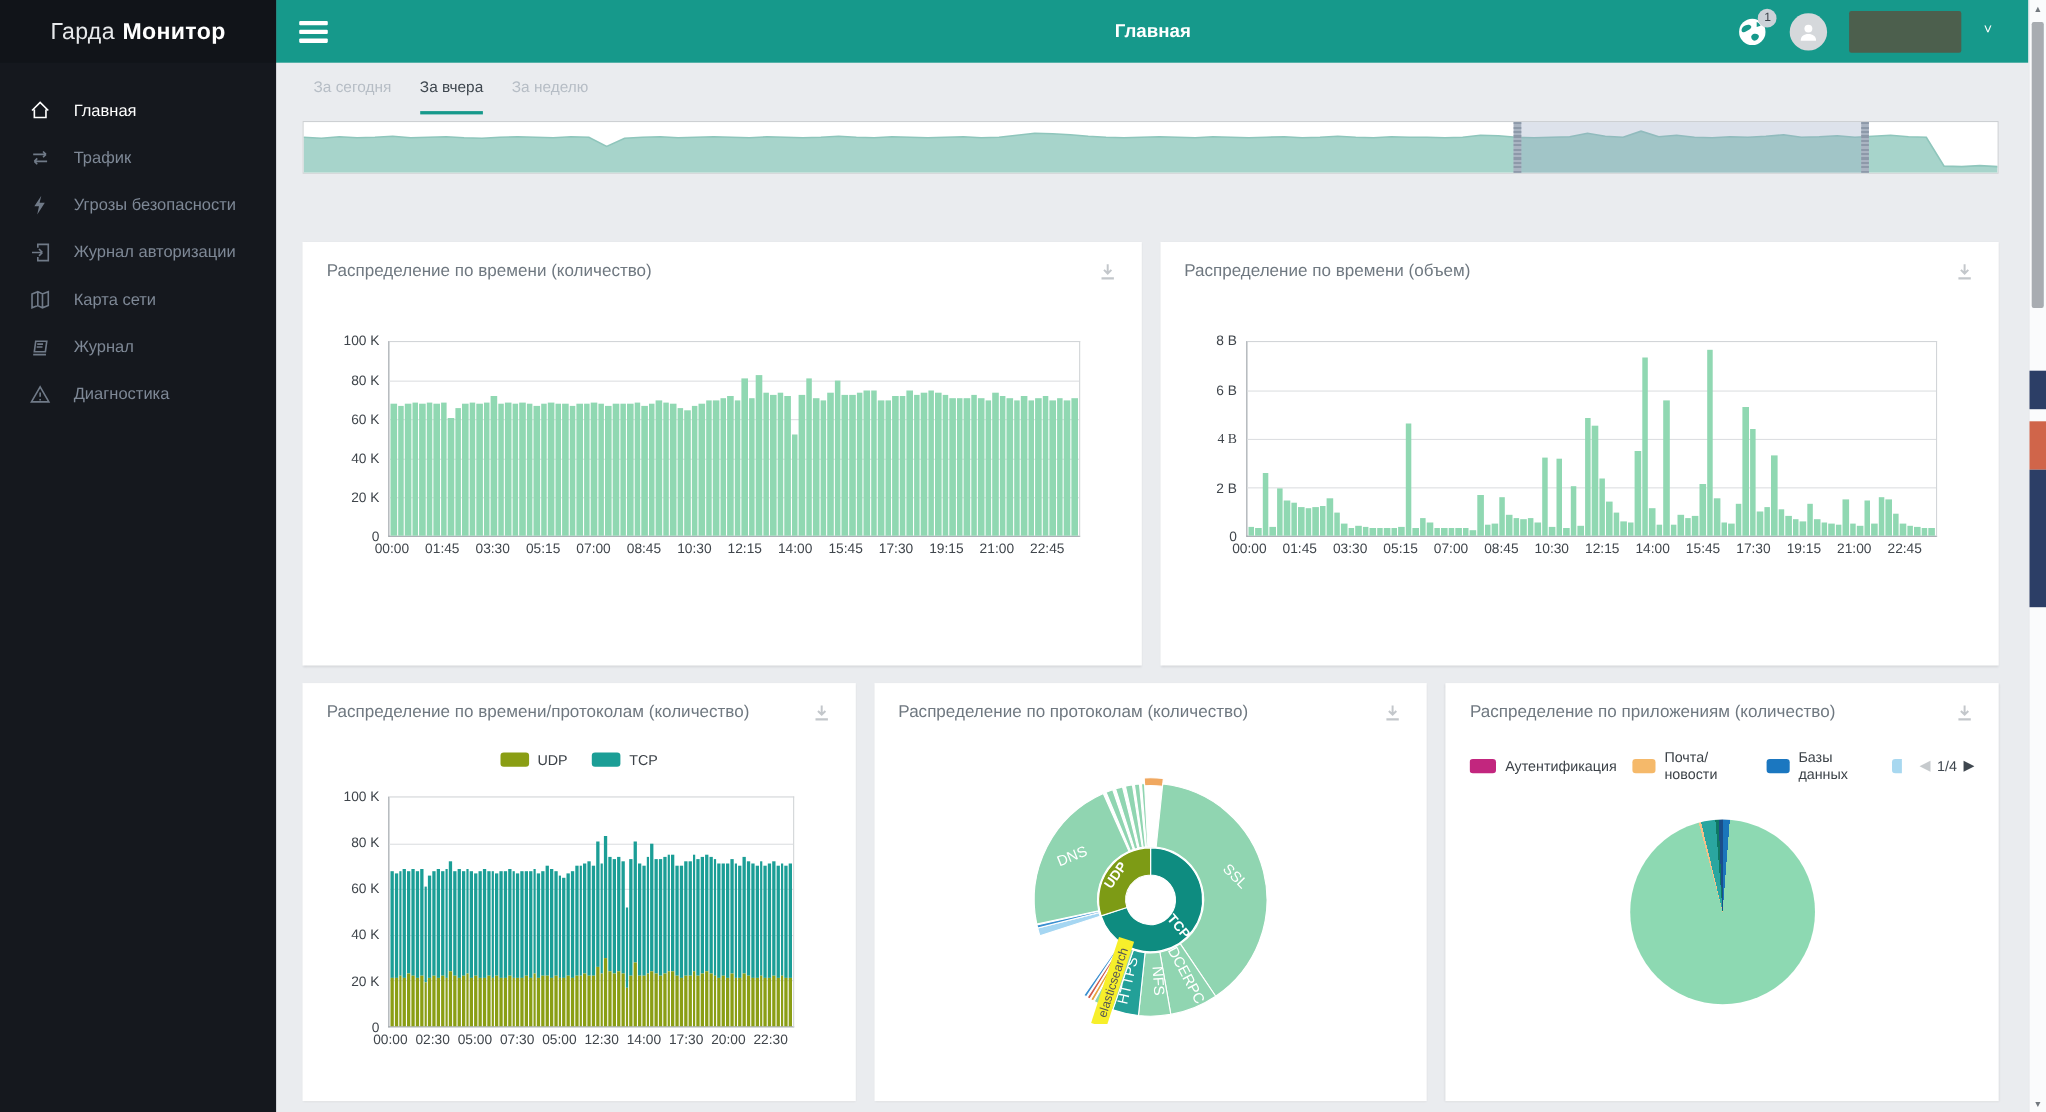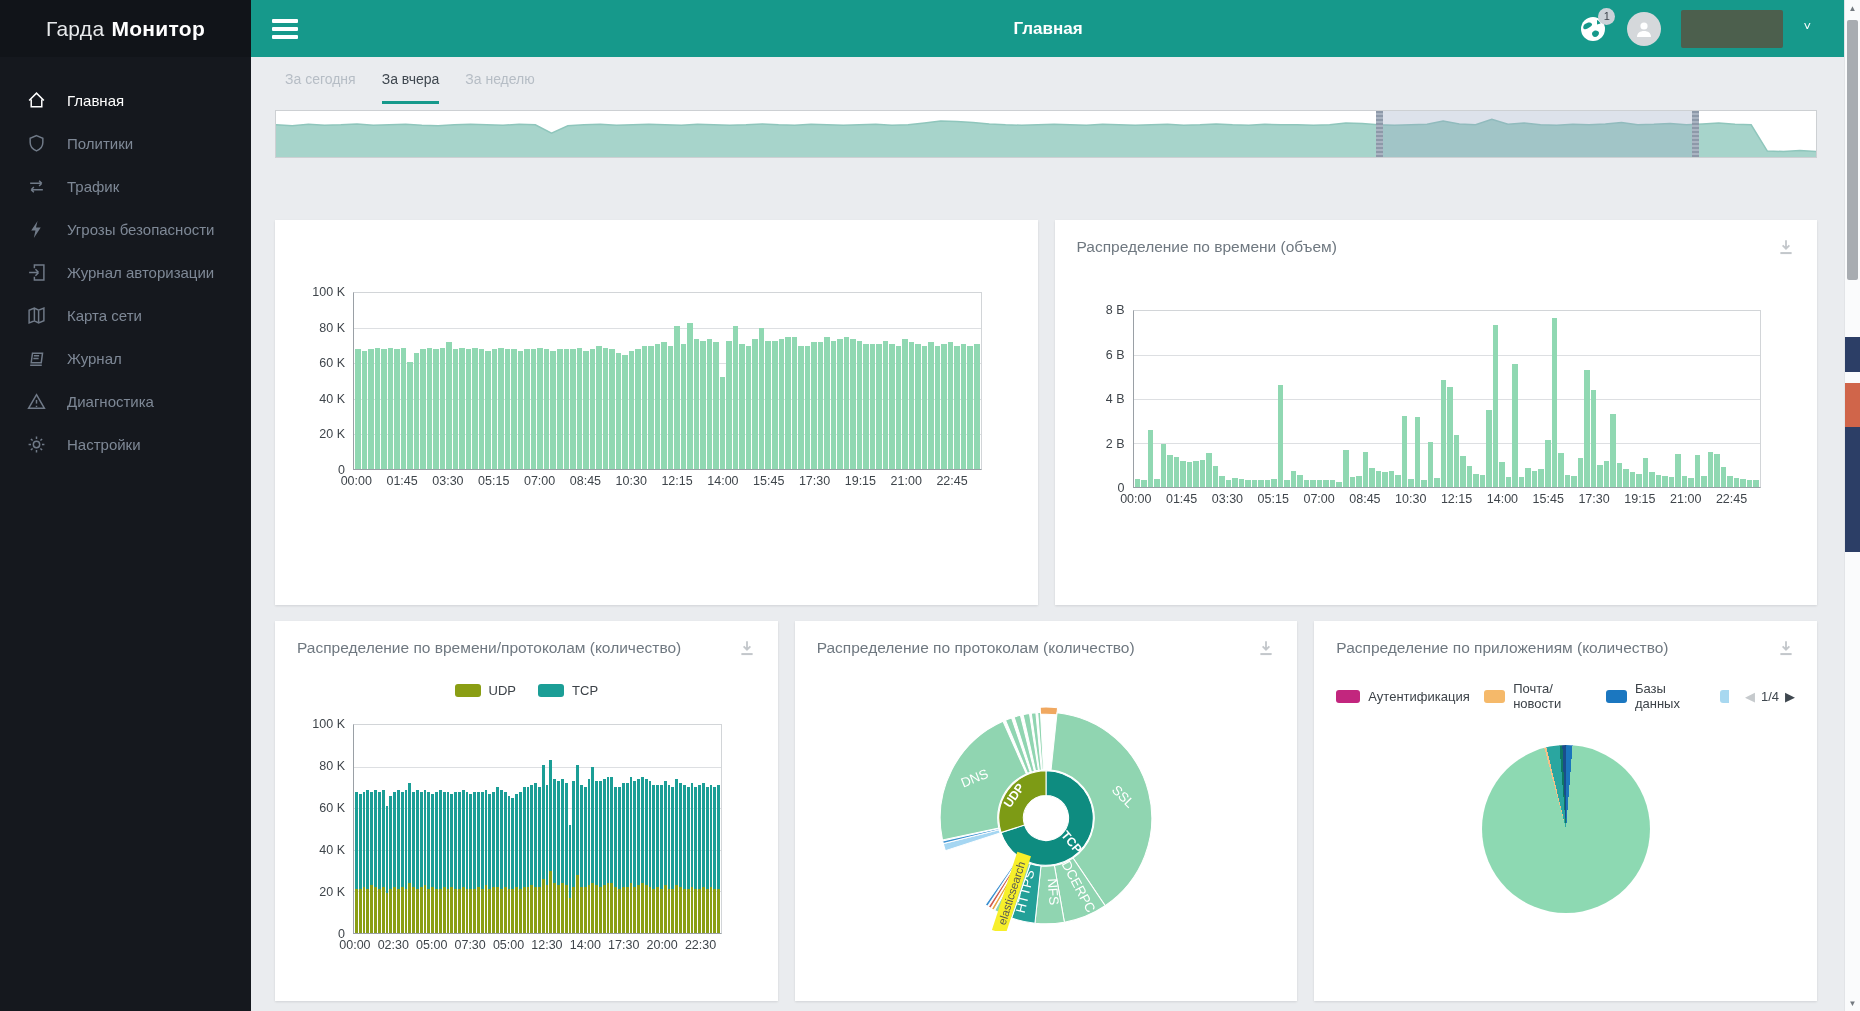--- a/index.html
+++ b/index.html
@@ -107,28 +107,20 @@
       <span class="bold">Монитор</span>
     </div>
     <div class="nav">
       <div class="nav-item active">
         <span class="nicon">
             <svg width="19" height="19" viewBox="0 0 18 18">
               <path d="M2 9 L9 2 L16 9 M4 8 v7 h10 v-7"></path>
             </svg>
           </span>
         <span>Главная</span>
-      </div>
-      <div class="nav-item">
-        <span class="nicon">
-            <svg width="19" height="19" viewBox="0 0 18 18">
-              <path d="M9 1.5 l6 2.5 V8 c0 4 -2.5 6.5 -6 8 c-3.5 -1.5 -6 -4 -6 -8 V4 z"></path>
-            </svg>
-          </span>
-        <span>Политики</span>
       </div>
       <div class="nav-item">
         <span class="nicon">
             <svg width="19" height="19" viewBox="0 0 18 18">
               <path d="M3 6 h11 m0 0 l-2.5 -2.5 M14 6 l-2.5 2.5 M15 12 H4 m0 0 l2.5 -2.5 M4 12 l2.5 2.5"></path>
             </svg>
           </span>
         <span>Трафик</span>
       </div>
       <div class="nav-item">
@@ -166,29 +158,20 @@
       <div class="nav-item">
         <span class="nicon">
             <svg width="19" height="19" viewBox="0 0 18 18">
               <path d="M9 2.5 L16.5 15.5 H1.5 z"></path>
               <line x1="9" y1="7.5" x2="9" y2="11"></line>
               <line x1="9" y1="13" x2="9" y2="14.2"></line>
             </svg>
           </span>
         <span>Диагностика</span>
       </div>
-      <div class="nav-item">
-        <span class="nicon">
-            <svg width="19" height="19" viewBox="0 0 18 18">
-              <circle cx="9" cy="9" r="3"></circle>
-              <path d="M9 1.5 v2.3 M9 14.2 v2.3 M1.5 9 h2.3 M14.2 9 h2.3 M3.7 3.7 l1.6 1.6 M12.7 12.7 l1.6 1.6 M14.3 3.7 l-1.6 1.6 M5.3 12.7 l-1.6 1.6"></path>
-            </svg>
-          </span>
-        <span>Настройки</span>
-      </div>
     </div>
   </div>
 
   <div class="header">
     <div class="burger">
         <div></div>
         <div></div>
         <div></div>
       </div>
     <div class="header-title">Главная</div>
@@ -228,20 +211,27 @@
             <polyline points="0.0,30.0 10.5,32.0 21.1,29.0 31.6,31.0 42.1,30.0 52.6,28.0 63.2,31.0 73.7,30.0 84.2,29.0 94.7,31.0 105.3,32.0 115.8,30.0 126.3,29.0 136.8,30.0 147.4,31.0 157.9,29.0 168.4,30.0 178.9,48.0 189.5,32.0 200.0,30.0 210.5,29.0 221.1,31.0 231.6,30.0 242.1,29.0 252.6,30.0 263.2,31.0 273.7,29.0 284.2,30.0 294.7,31.0 305.3,30.0 315.8,28.0 326.3,30.0 336.8,31.0 347.4,29.0 357.9,30.0 368.4,31.0 378.9,30.0 389.5,29.0 400.0,31.0 410.5,30.0 421.1,26.0 431.6,22.0 442.1,23.0 452.6,25.0 463.2,28.0 473.7,30.0 484.2,31.0 494.7,30.0 505.3,29.0 515.8,30.0 526.3,31.0 536.8,29.0 547.4,30.0 557.9,31.0 568.4,30.0 578.9,29.0 589.5,31.0 600.0,30.0 610.5,28.0 621.1,30.0 631.6,31.0 642.1,29.0 652.6,30.0 663.2,30.0 673.7,31.0 684.2,30.0 694.7,26.0 705.3,27.0 715.8,30.0 726.3,31.0 736.8,30.0 747.4,29.0 757.9,22.0 768.4,28.0 778.9,30.0 789.5,18.0 800.0,29.0 810.5,26.0 821.1,30.0 831.6,31.0 842.1,29.0 852.6,30.0 863.2,28.0 873.7,25.0 884.2,30.0 894.7,29.0 905.3,27.0 915.8,30.0 926.3,28.0 936.8,26.0 947.4,29.0 957.9,30.0 968.4,87.0 978.9,88.0 989.5,86.0 1000.0,88.0 " fill="none" stroke="#8fc6bc" stroke-width="1.5" vector-effect="non-scaling-stroke"></polyline>
           </svg>
         <div class="brush" id="brush" style="left: 71.4%; width: 21%;">
           <div class="brush-handle" style="left:0"></div>
           <div class="brush-handle" style="right:0"></div>
         </div>
       </div>
 
       <div class="row1">
         <div class="card">
+          <div class="card-head">
+            <div class="card-title">Распределение по времени (количество)</div>
+            <div class="dl"><svg viewBox="0 0 16 16" width="18" height="18">
+                  <path d="M8 2 v7 M5 6.5 l3 3 3 -3" fill="none" stroke-width="1.6"></path>
+                  <path d="M3 12.5 h10 v1.8 H3 z" stroke="none"></path>
+                </svg></div>
+          </div>
           <div class="chart">
             <div class="frame">
               <div class="ylabels">
                   <div style="top: 0%;">100 K</div>
                   <div style="top: 20%;">80 K</div>
                   <div style="top: 40%;">60 K</div>
                   <div style="top: 60%;">40 K</div>
                   <div style="top: 80%;">20 K</div>
                   <div style="top: 100%;">0</div>
                 </div>
@@ -569,21 +559,21 @@
             <div class="dl"><svg viewBox="0 0 16 16" width="18" height="18">
                   <path d="M8 2 v7 M5 6.5 l3 3 3 -3" fill="none" stroke-width="1.6"></path>
                   <path d="M3 12.5 h10 v1.8 H3 z" stroke="none"></path>
                 </svg></div>
           </div>
           <div class="chart">
             <div class="frame">
               <div class="ylabels">
                   <div style="top: 0%;">8 B</div>
                   <div style="top: 25%;">6 B</div>
-                  <div style="top: 50%;">4 B</div>
+                  <div style="top: 50%; font-family: Liberation Serif, serif;">4 B</div>
                   <div style="top: 75%;">2 B</div>
                   <div style="top: 100%;">0</div>
                 </div>
               <div class="plot">
                 <div class="grid">
                     <div class="gridline" style="top: 25%;"></div>
                     <div class="gridline" style="top: 50%;"></div>
                     <div class="gridline" style="top: 75%;"></div>
                   </div>
                   <div class="bars">

